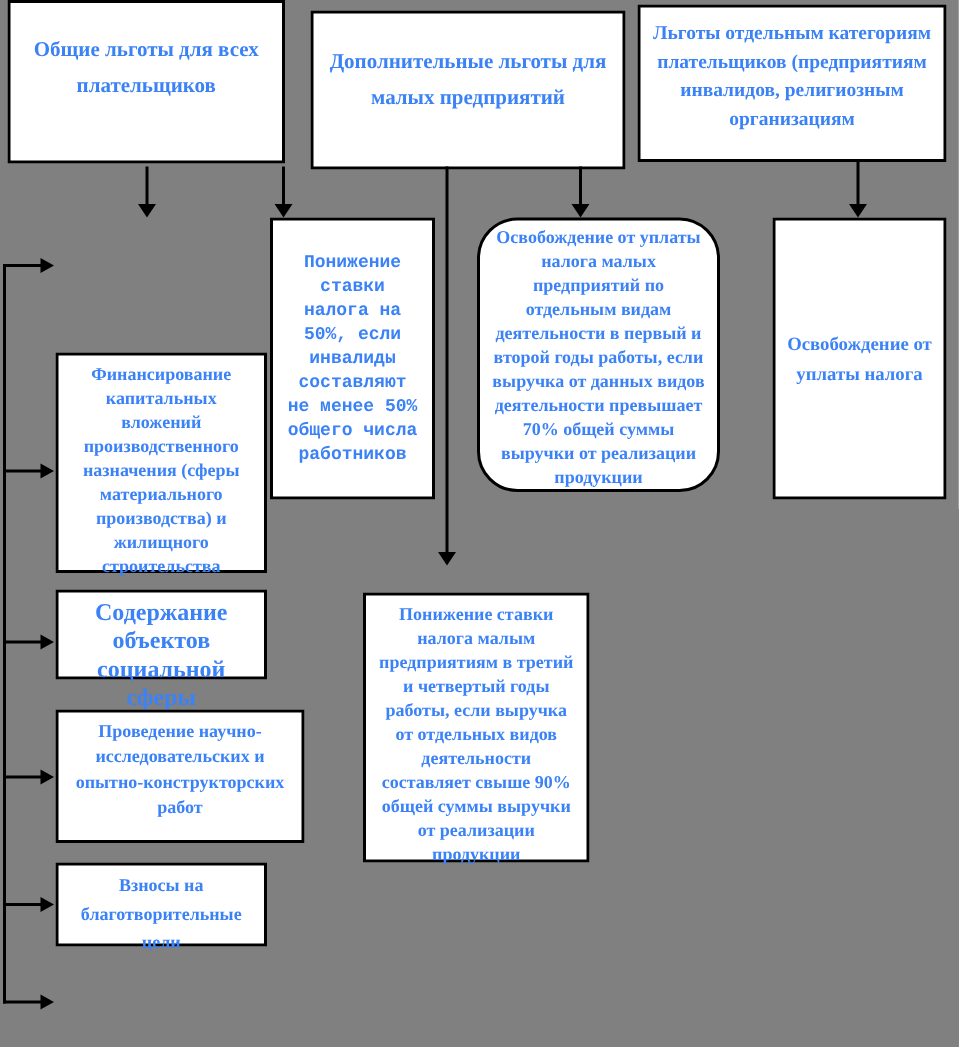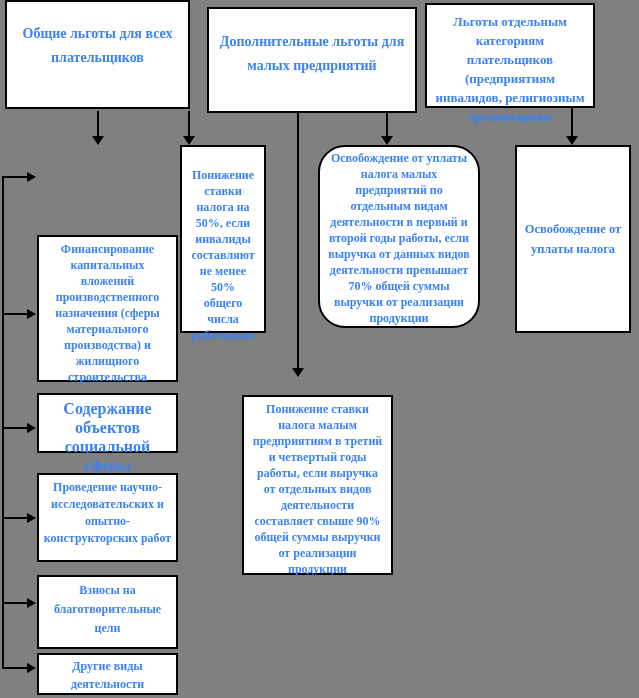--- a/index.html
+++ b/index.html
@@ -22,30 +22,30 @@
   .arr-right{
     position:absolute; width:0; height:0;
     border-top:5px solid transparent; border-bottom:5px solid transparent;
     border-left:9px solid #000;
   }
   
   #n-general   {left:5;  top:4;  width:185px; height:109px; font-size:14px; line-height:24px; padding:20px 6px 0;}
   #n-general{left:5px;}
   #n-additional{left:207px; top:7; width:210px; height:106px; font-size:14px; line-height:24px; padding:21px 8px 0;}
   #n-additional{top:7px;}
-  #n-categories{left:425px; top:3px; width:170px; height:105px; font-size:13px; line-height:19px; padding:7px 8px 0;text-align:center;}
+  #n-categories{left:425px; top:3px; width:206px; height:105px; font-size:13px; line-height:19px; padding:7px 8px 0;text-align:center;}
   
   #n-reduce-profit{left:37px; top:145px; width:141px; height:72px;  font-size:12px; line-height:17px; padding:4px 6px 0;}
   #n-financing    {left:37px; top:235px; width:141px; height:147px; font-size:12px; line-height:16px; padding:4px 6px 0;}
   #n-social       {left:37px; top:393px; width:141px; height:60px;  font-size:16px; line-height:19px; padding:4px 10px 0;}
-  #n-research     {left:37px; top:473px; width:141px; height:89px;  font-size:12px; line-height:17px; padding:4px 4px 0;}
-  #n-charity      {left:37px; top:575px; width:141px; height:74px;  font-size:12px; line-height:19px; padding:4px 8px 0;}
+  #n-research     {left:37px; top:473px; width:166px; height:89px;  font-size:12px; line-height:17px; padding:4px 4px 0;}
+  #n-charity      {left:37px; top:575px; width:141px; height:56px;  font-size:12px; line-height:19px; padding:4px 8px 0;}
   #n-other        {left:37px; top:653px; width:141px; height:42px;  font-size:12px; line-height:18px; padding:2px 8px 0;}
   
-  #n-rate50      {left:180px; top:145px; width:86px; height:188px; font-size:12px; line-height:16px; padding:20px 9px 0;}
+  #n-rate50      {left:180px; top:145px; width:110px; height:188px; font-size:12px; line-height:16px; padding:20px 9px 0;font-family:Liberation Mono, monospace;}
   #n-exempt-small{left:318px; top:145px; width:162px; height:183px; font-size:12px; line-height:16px; padding:3px 4px 16px;border-radius:27px;}
   #n-rate34      {left:242px; top:377px; width:151px; height:180px; font-size:12px; line-height:16px; padding:4px 6px 0;margin-top:18px;}
   
   #n-exempt{left:515px; top:145px; width:116px; height:188px; font-size:12.5px; line-height:20px;
             display:flex; align-items:center; justify-content:center; padding:0 0;}
   
   #c-a{left:97px;  top:111px; width:2px; height:27px;}
   #a-a{left:92px;  top:136px;}
   #c-b{left:188px; top:111px; width:2px; height:27px;}
   #a-b{left:183px; top:136px;}
@@ -70,21 +70,20 @@
 <div class="canvas">
 
   <div class="box" id="n-general">Общие льготы для всех плательщиков</div>
   <div class="box" id="n-additional">Дополнительные льготы для малых предприятий</div>
   <div class="box" id="n-categories">Льготы отдельным категориям  плательщиков (предприятиям инвалидов, религиозным организациям</div>
 
   <div class="box" id="n-financing">Финансирование капитальных вложений производственного назначения (сферы материального производства) и жилищного строительства</div>
   <div class="box" id="n-social">Содержание объектов социальной сферы</div>
   <div class="box" id="n-research">Проведение научно-исследовательских  и опытно-конструкторских работ</div>
   <div class="box" id="n-charity">Взносы на благотворительные цели</div>
-  <div class="box" id="n-other">Другие виды деятельности</div>
 
   <div class="box" id="n-rate50">Понижение ставки налога на 50%,  если инвалиды составляют не менее 50% общего числа работников</div>
   <div class="box" id="n-exempt-small">Освобождение от уплаты налога малых предприятий по отдельным видам деятельности  в первый и второй годы работы, если выручка от данных  видов деятельности превышает 70%  общей суммы выручки от реализации продукции</div>
   <div class="box" id="n-rate34">Понижение ставки налога малым предприятиям в третий и четвертый годы работы, если выручка от отдельных видов деятельности составляет свыше 90% общей суммы выручки от реализации продукции</div>
 
   <div class="box" id="n-exempt">Освобождение от уплаты налога</div>
 
   <div class="vline" id="c-a"></div>
   <div class="arr-down" id="a-a"></div>
 

